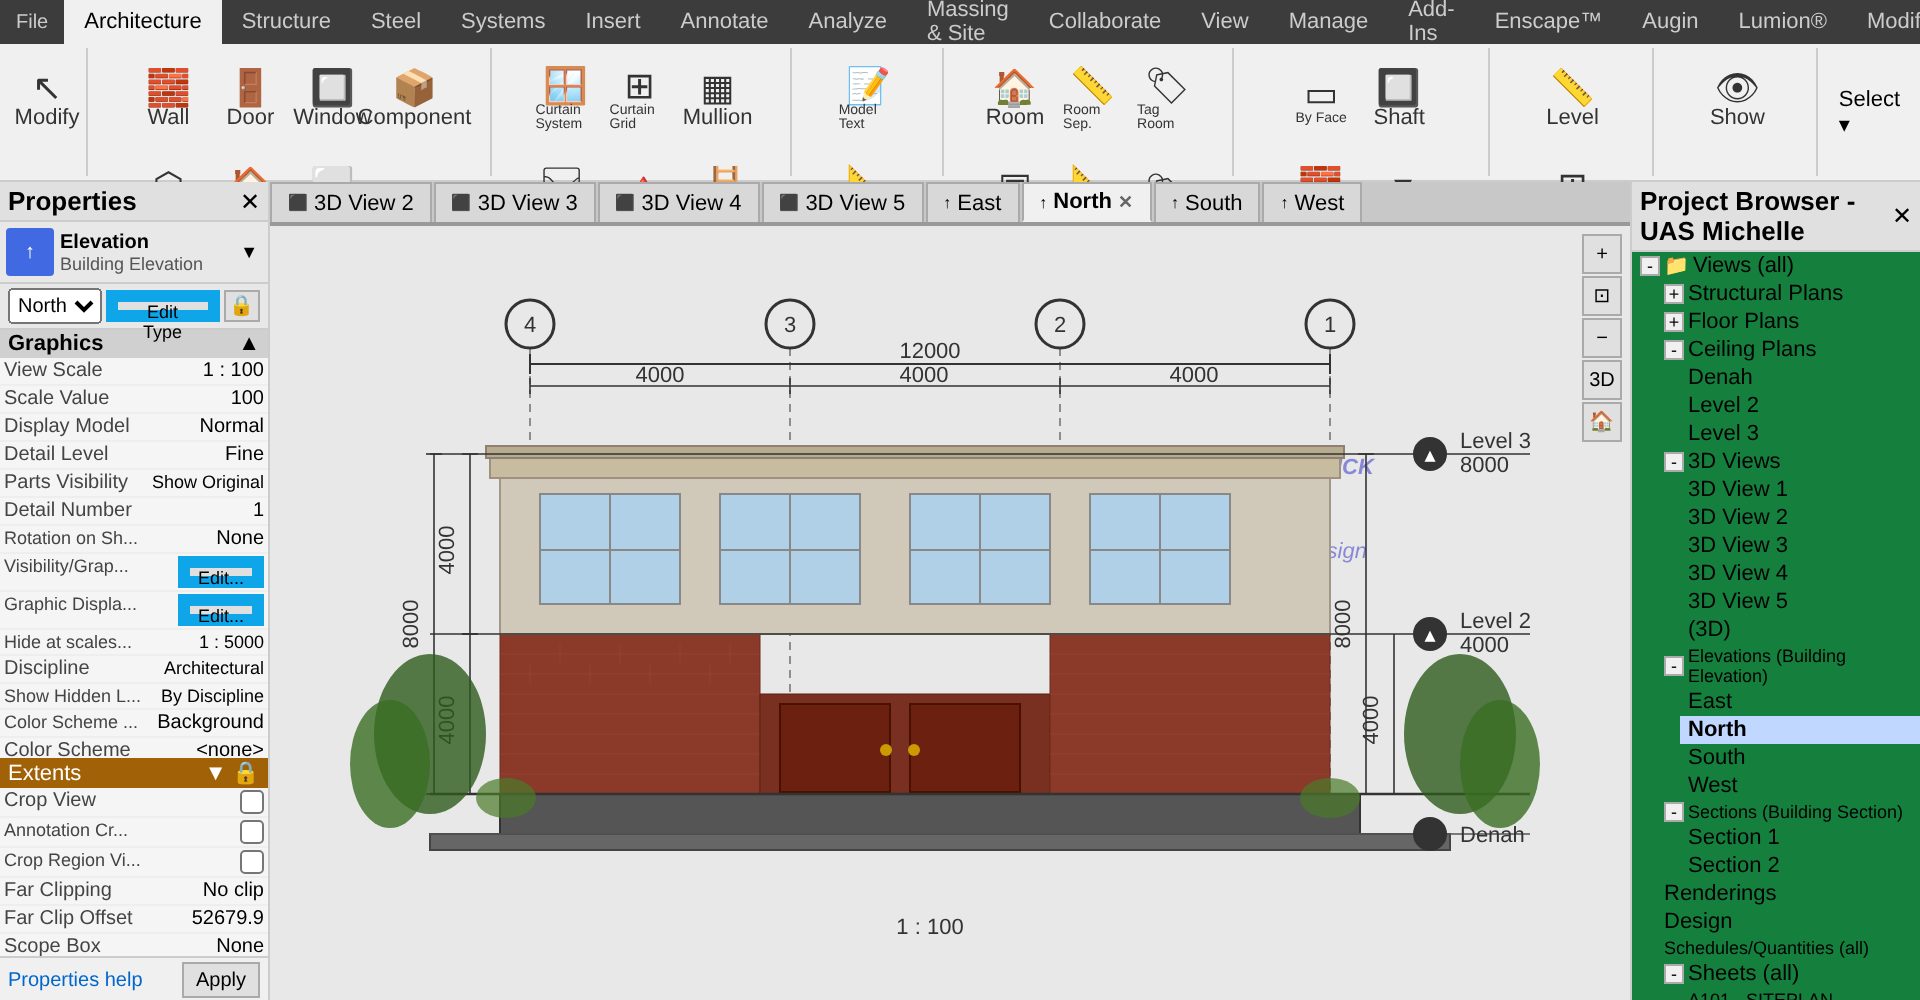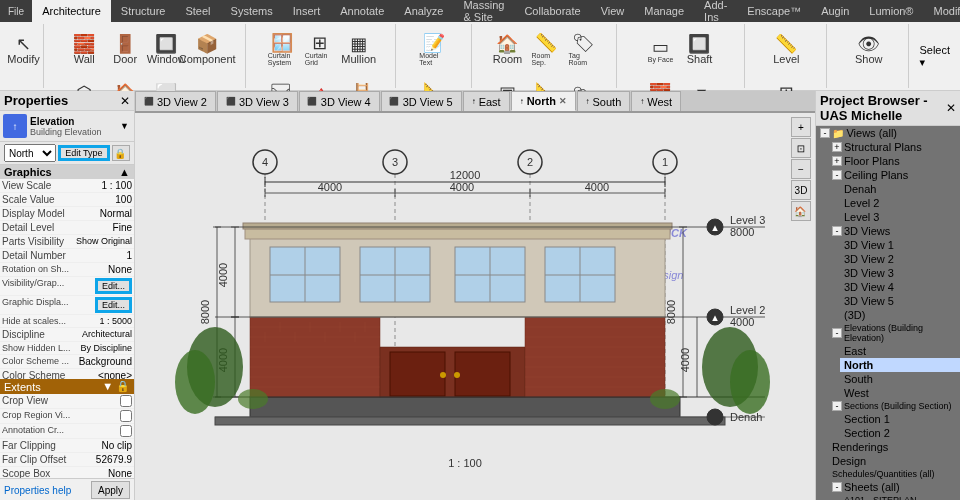--- a/index.html
+++ b/index.html
@@ -23,36 +23,36 @@
     
     .left-panel { width: 135px; background: #f5f5f5; border-right: 1px solid #ccc; overflow: hidden; flex-shrink: 0; }
     .panel-header { display: flex; align-items: center; justify-content: space-between; background: #e0e0e0; padding: 2px 4px; border-bottom: 1px solid #ccc; }
     .panel-title { font-weight: bold; font-size: 13px; }
     .panel-close { cursor: pointer; font-size: 12px; }
     .prop-elevation { display: flex; align-items: center; gap: 3px; background: #e8e8e8; padding: 3px; border-bottom: 1px solid #ccc; }
     .prop-elevation-icon { width: 24px; height: 24px; background: #4169e1; display: flex; align-items: center; justify-content: center; color: white; font-size: 10px; border-radius: 2px; }
     .prop-row { display: flex; align-items: flex-start; justify-content: space-between; padding: 1px 2px; border-bottom: 1px solid #eee; }
     .prop-label { color: #444; font-size: 10px; }
     .prop-value { color: #000; font-size: 10px; }
-    .prop-btn { font-size: 9px; background: #e0e0e0; border: 3px solid #0ea5e9; padding: 0 4px; cursor: pointer; height: 16px; }
+    .prop-btn { font-size: 9px; background: #e0e0e0; border: 6px solid #0ea5e9; padding: 0 4px; cursor: pointer; height: 16px; }
     .prop-section-header { background: #d0d0d0; padding: 1px 4px; font-weight: bold; font-size: 10px; cursor: pointer; display: flex; align-items: center; justify-content: space-between; }
     .prop-extends { background: #a16207; color: white; display: flex; align-items: center; justify-content: space-between; padding: 1px 4px; cursor: pointer; }
     .prop-checkbox { width: 12px; height: 12px; }
 
     
     .center-area { flex: 1; display: flex; flex-direction: column; overflow: hidden; }
     .view-tabs { display: flex; background: #c8c8c8; border-bottom: 2px solid #999; height: 22px; align-items: flex-end; }
     .view-tab { display: flex; align-items: center; padding: 2px 8px; background: #d8d8d8; border: 1px solid #aaa; border-bottom: none; cursor: pointer; font-size: 10px; gap: 3px; height: 20px; margin-right: 1px; }
     .view-tab.active { background: #f0f0f0; border-bottom: 1px solid #f0f0f0; font-weight: bold; }
     .view-tab-close { font-size: 9px; color: #666; cursor: pointer; }
     .view-canvas { flex: 1; background: #e8e8e8; position: relative; overflow: hidden; }
     .drawing-svg { width: 100%; height: 100%; }
 
     
-    .right-panel { width: 145px; background: #737373; border-left: 1px solid #ccc; overflow: hidden; flex-shrink: 0; display: flex; flex-direction: column; }
+    .right-panel { width: 145px; background: #15803d; border-left: 1px solid #ccc; overflow: hidden; flex-shrink: 0; display: flex; flex-direction: column; }
     .tree-item { display: flex; align-items: center; padding: 1px 4px; cursor: pointer; font-size: 10px; }
     .tree-item.selected { background: #c0d8ff; }
     .tree-item.bold { font-weight: bold; }
     .tree-toggle { width: 10px; height: 10px; display: inline-flex; align-items: center; justify-content: center; font-size: 9px; border: 1px solid #aaa; background: #f0f0f0; margin-right: 2px; cursor: pointer; flex-shrink: 0; }
     .tree-icon { margin-right: 2px; font-size: 10px; flex-shrink: 0; }
     .tree-scroll { overflow-y: auto; flex: 1; }
     .tree-indent { padding-left: 12px; }
 
     
     .zoom-controls { position: absolute; top: 4px; right: 4px; display: flex; flex-direction: column; gap: 1px; }
@@ -379,25 +379,25 @@
       <span>Extents</span>
       <span>▼ 🔒</span>
     </div>
 
     <div>
       <div class="prop-row">
         <span class="prop-label">Crop View</span>
         <input type="checkbox" class="prop-checkbox" style="">
       </div>
       <div class="prop-row">
+        <span class="prop-label" style="font-size:9px">Annotation Cr...</span>
+        <input type="checkbox" class="prop-checkbox" style="">
+      </div>
+      <div class="prop-row">
         <span class="prop-label" style="font-size:9px">Crop Region Vi...</span>
-        <input type="checkbox" class="prop-checkbox" style="">
-      </div>
-      <div class="prop-row">
-        <span class="prop-label" style="font-size:9px">Annotation Cr...</span>
         <input type="checkbox" class="prop-checkbox" style="">
       </div>
       <div class="prop-row">
         <span class="prop-label">Far Clipping</span>
         <span class="prop-value">No clip</span>
       </div>
       <div class="prop-row">
         <span class="prop-label">Far Clip Offset</span>
         <span class="prop-value">52679.9</span>
       </div>

